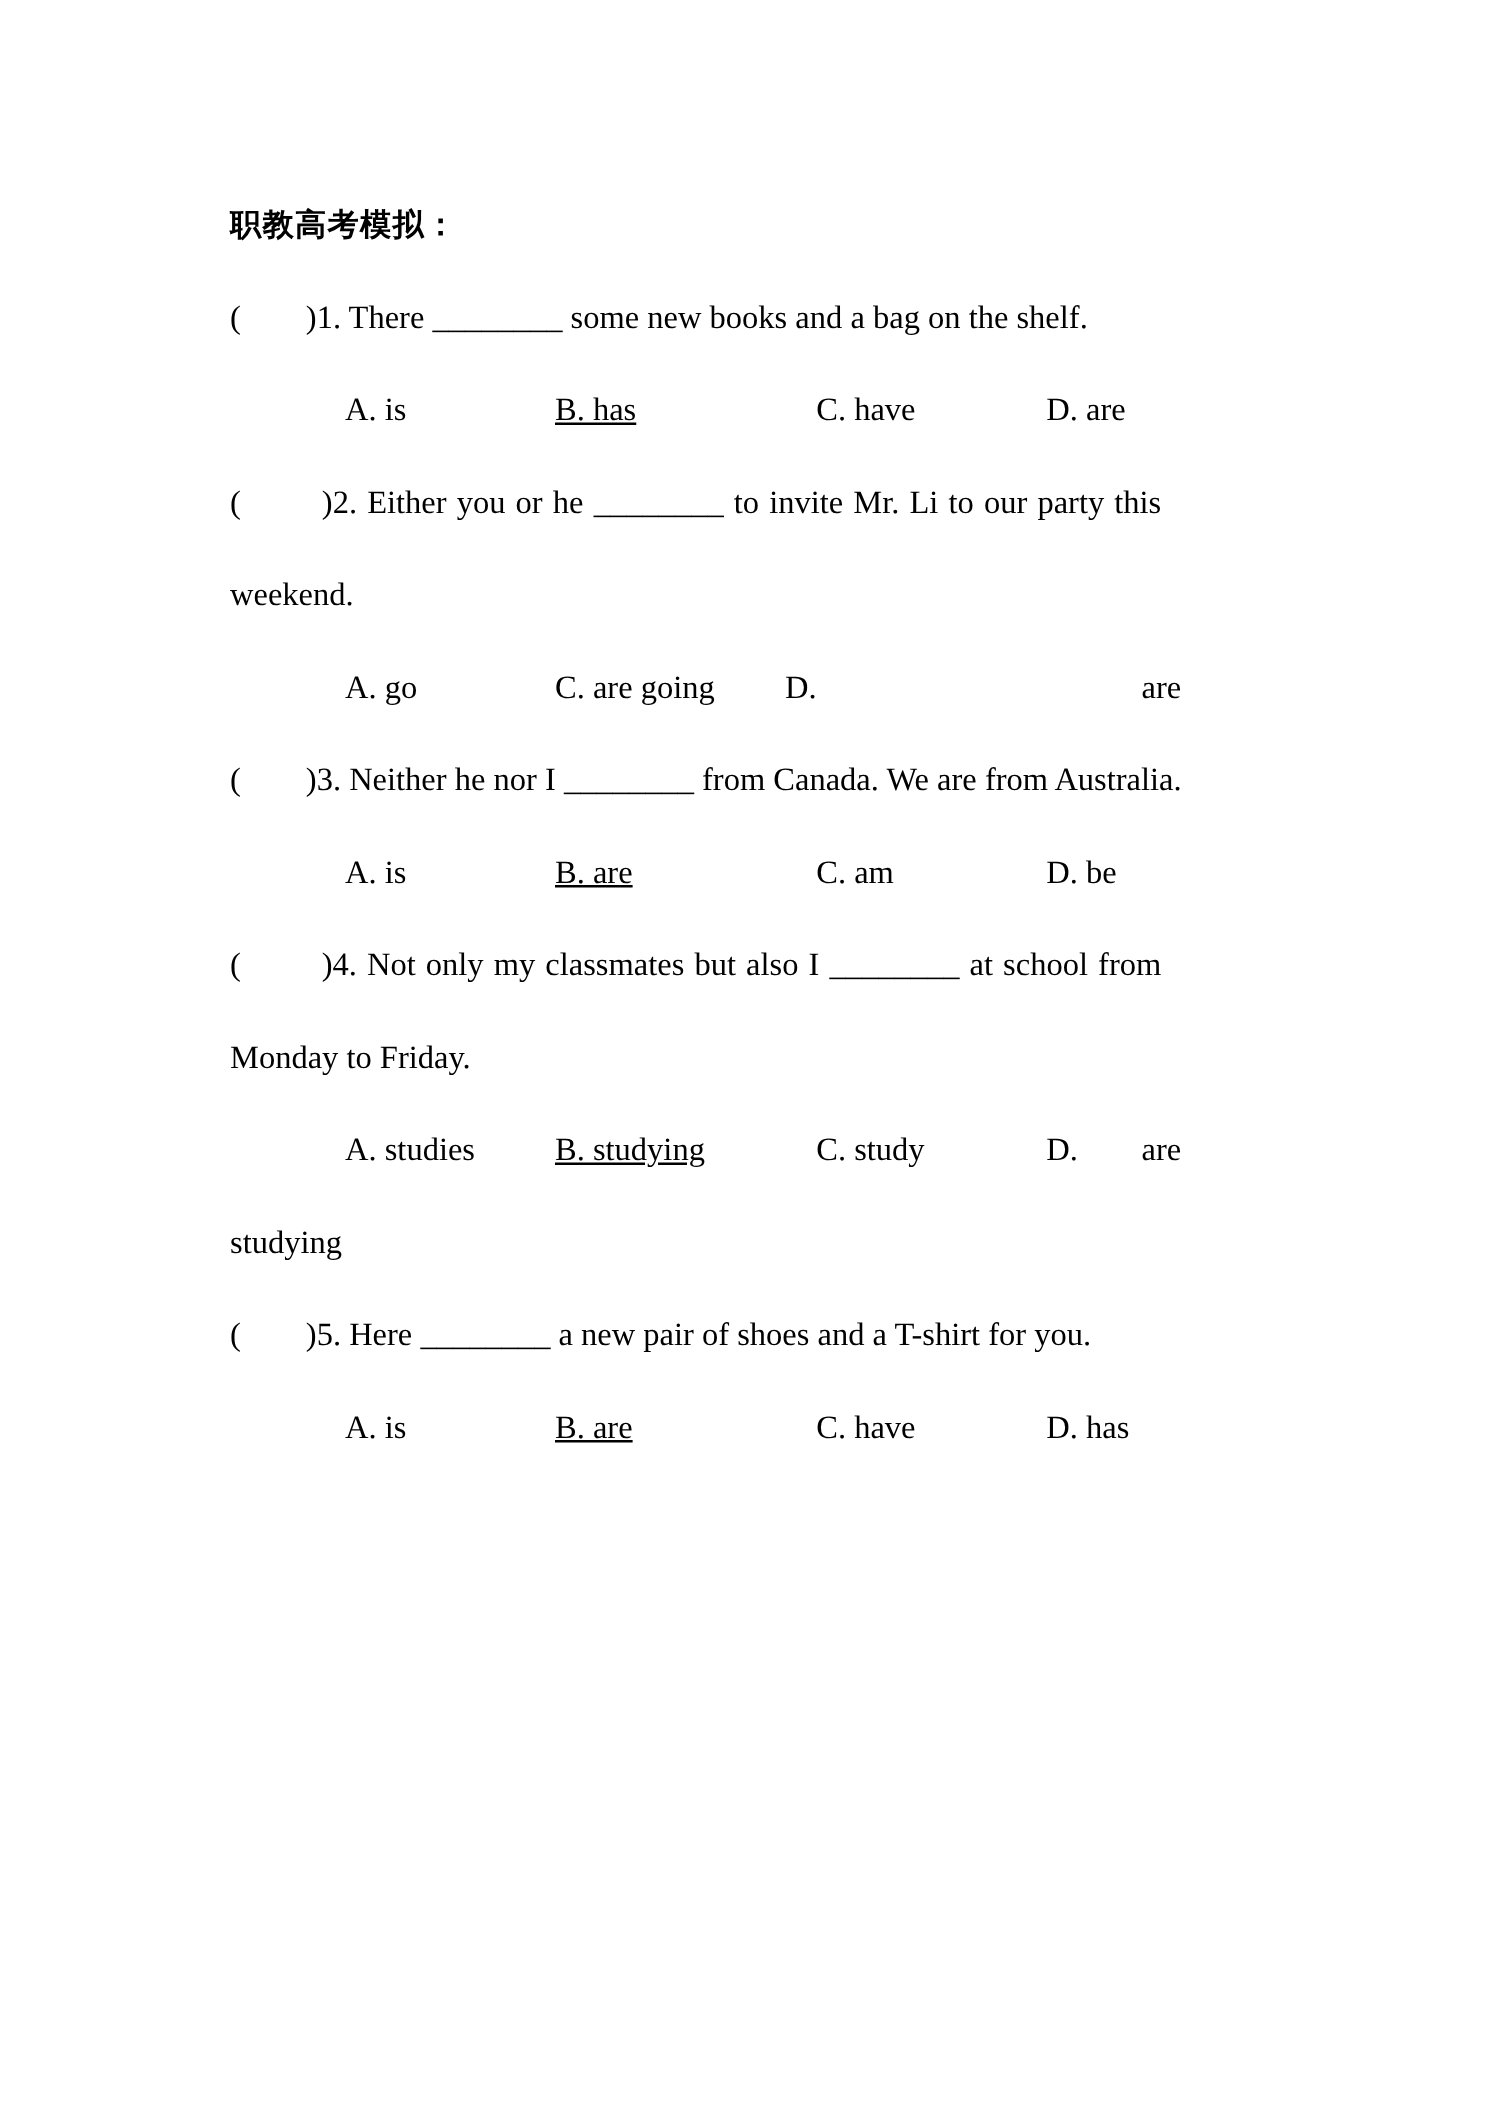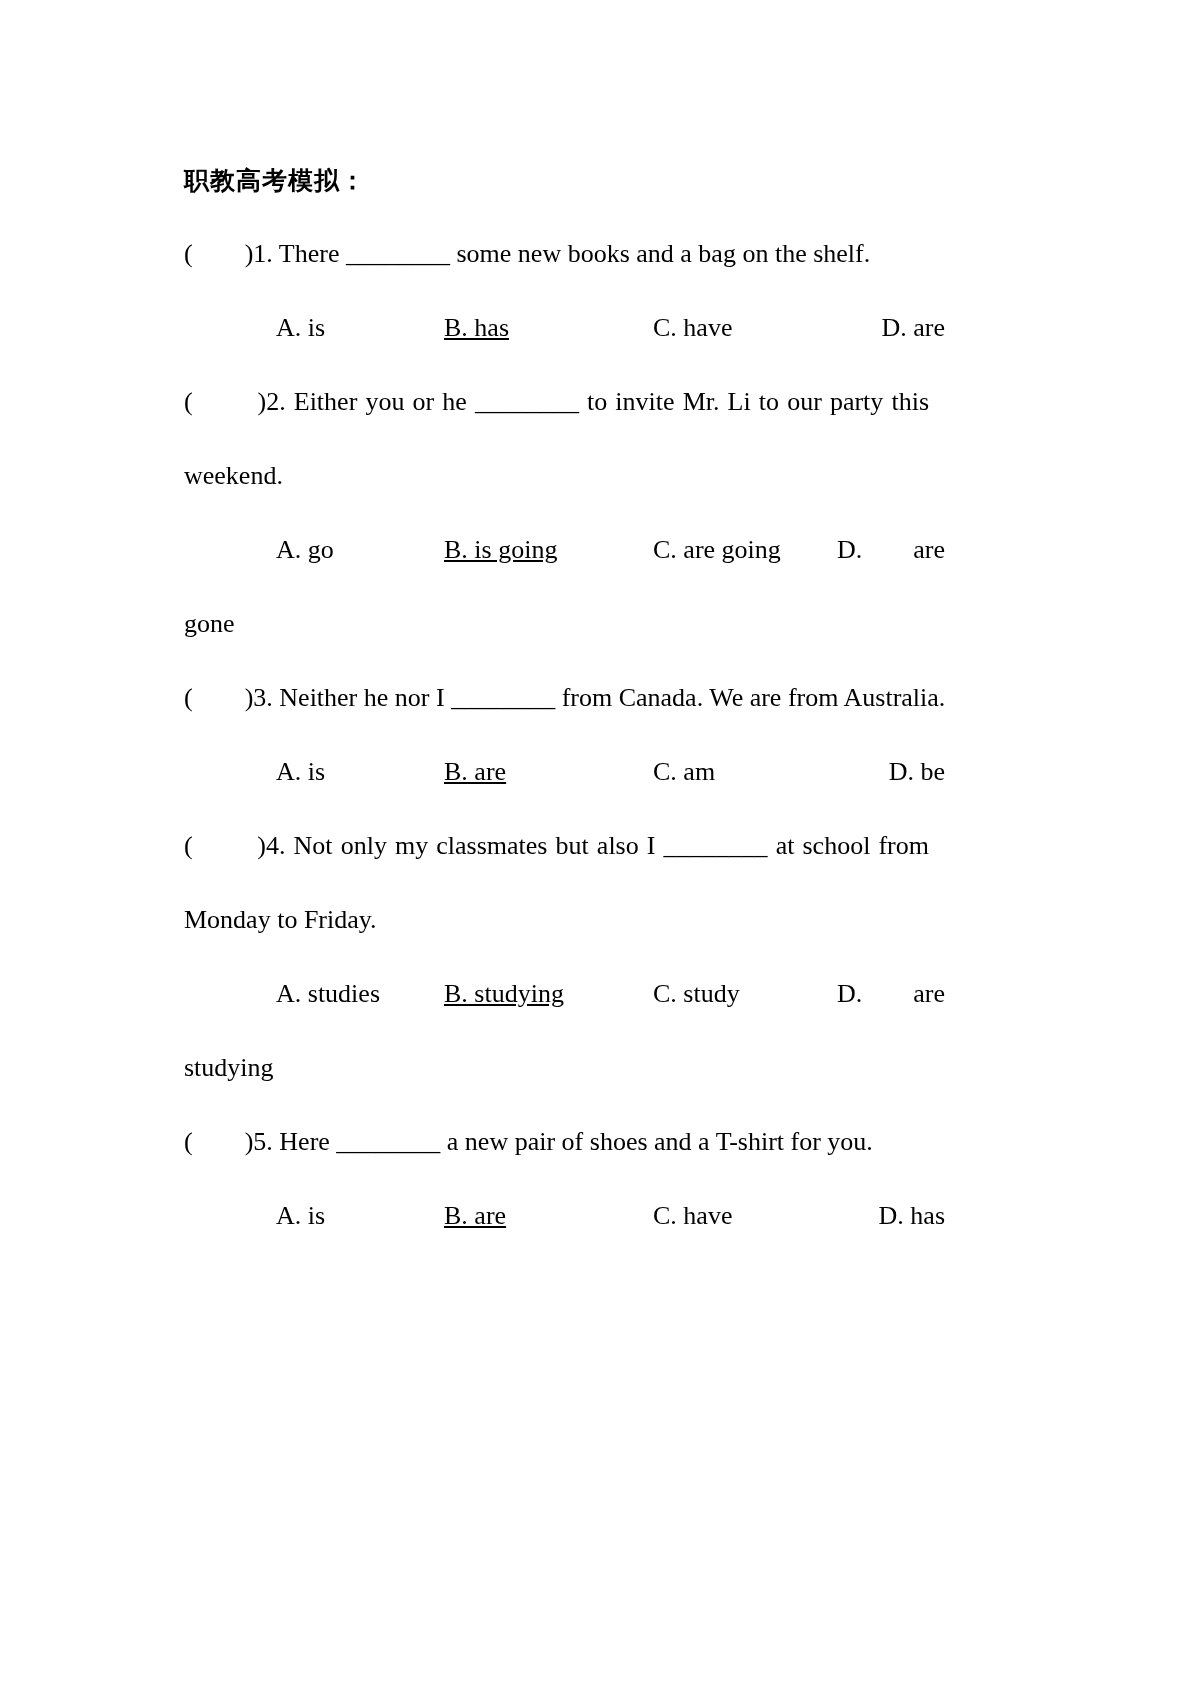--- a/index.html
+++ b/index.html
@@ -42,21 +42,21 @@
   }
   .opts {
     display: flex;
     padding-left: 108px;
     box-sizing: border-box;
   }
   .opt { display: inline-block; }
   .optA { width: 168px; }
   .optB { width: 209px; text-decoration: underline; }
   .optC { width: 184px; }
-  .optD { flex: 1; text-align: right; }
+  .optD { flex: 1; }
   .optD-split {
     display: flex;
     justify-content: space-between;
   }
 </style>
 </head>
 <body>
 
 <div class="content">
 
@@ -70,28 +70,26 @@
       <span class="opt optC">C. have</span>
       <span class="opt optD">D. are</span>
     </div>
   </section>
 
   <section>
     <p class="qline line justify">(&nbsp;&nbsp;&nbsp;&nbsp;&nbsp;&nbsp;&nbsp;&nbsp;)2. Either you or he ________ to invite Mr. Li to our party this</p>
     <p class="qline line">weekend.</p>
     <div class="opts line">
       <span class="opt optA">A. go</span>
-      <span class="opt optB">B. is going</span>
       <span class="opt optC">C. are going</span>
       <span class="opt optD optD-split">
         <span>D.</span>
         <span>are</span>
       </span>
     </div>
-    <p class="qline line">gone</p>
   </section>
 
   <section>
     <p class="qline line">(&nbsp;&nbsp;&nbsp;&nbsp;&nbsp;&nbsp;&nbsp;&nbsp;)3. Neither he nor I ________ from Canada. We are from Australia.</p>
     <div class="opts line">
       <span class="opt optA">A. is</span>
       <span class="opt optB">B. are</span>
       <span class="opt optC">C. am</span>
       <span class="opt optD">D. be</span>
     </div>

